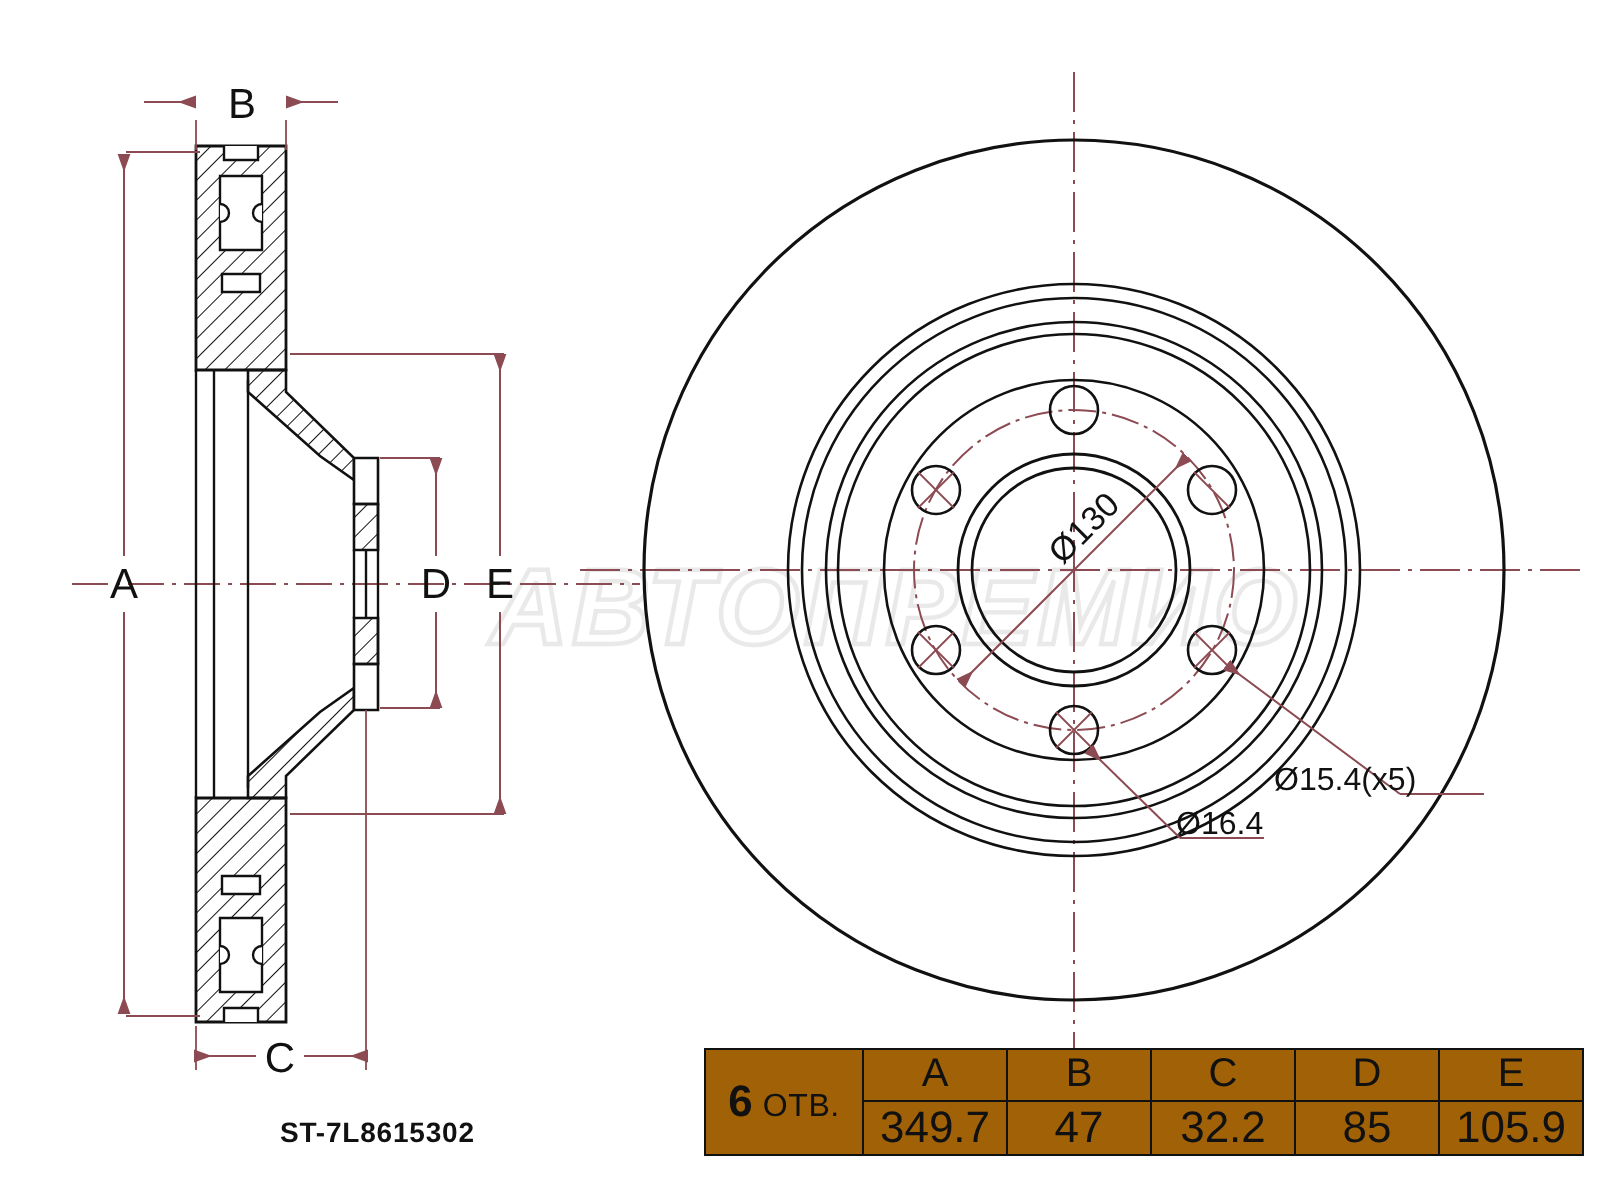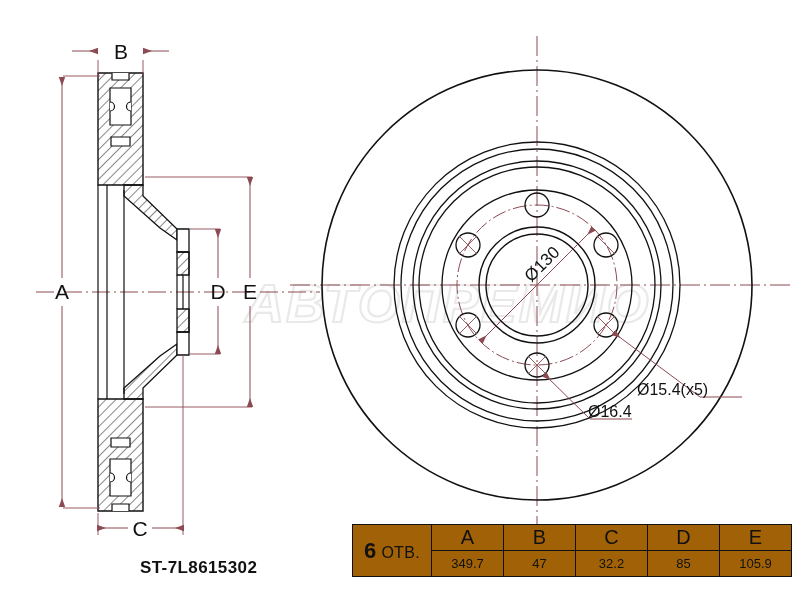--- a/index.html
+++ b/index.html
@@ -10,21 +10,21 @@
     color:#111;
     overflow:hidden;
     position:relative;
   }
   #stage{position:absolute;inset:0;width:800px;height:600px;}
   svg.draw{position:absolute;left:0;top:0;width:800px;height:600px;}
 
   .partno{
     position:absolute;
     left:140px; top:558px;
-    font-size:17px;
+    font-size:14px;
     font-weight:bold;
     letter-spacing:0.4px;
     color:#111;
     white-space:nowrap;
   }
 
   
   .dimtable{
     position:absolute;
     left:352px; top:524px;
@@ -35,21 +35,21 @@
     border:1.6px solid #111;
     text-align:center;
     vertical-align:middle;
     font-size:19px;
     font-family:"Liberation Sans", sans-serif;
     color:#111;
     height:25px;
     padding:0 6px;
   }
   .dimtable td.hdr{font-size:20px;}
-  .dimtable td.val{font-size:13px;}
+  .dimtable td.val{font-size:22px;}
   .dimtable td.otv{
     width:66px;
     font-size:16px;
     white-space:nowrap;
     letter-spacing:0.3px;
   }
   .dimtable td.otv b{font-size:22px;font-weight:bold;}
   .dimtable col.c{width:72px;}
 </style>
 </head>

